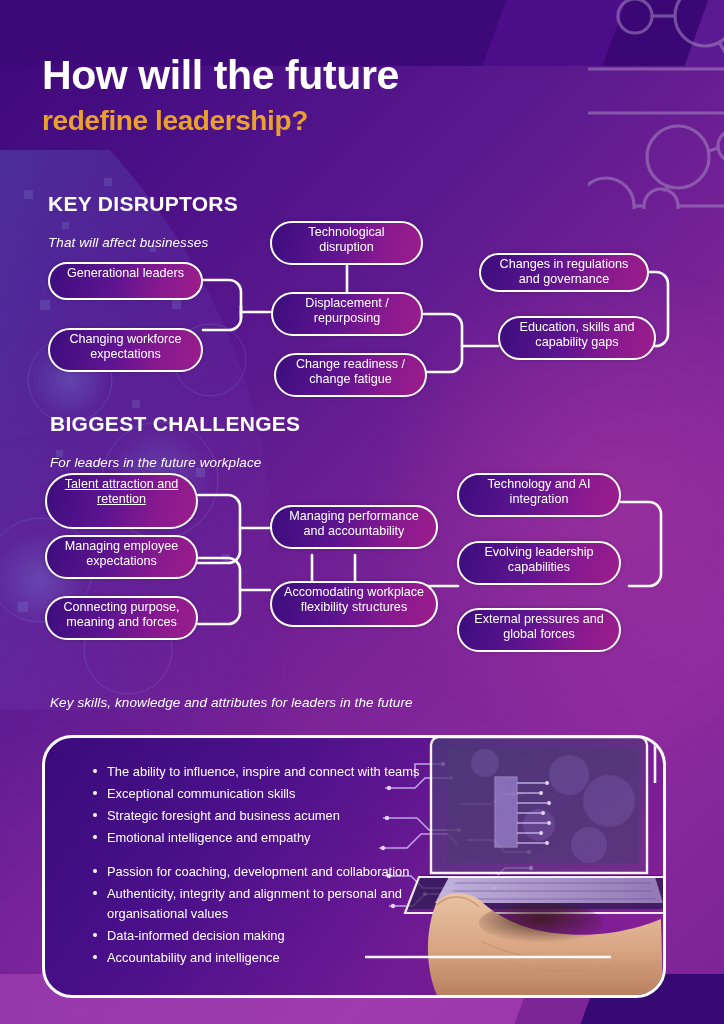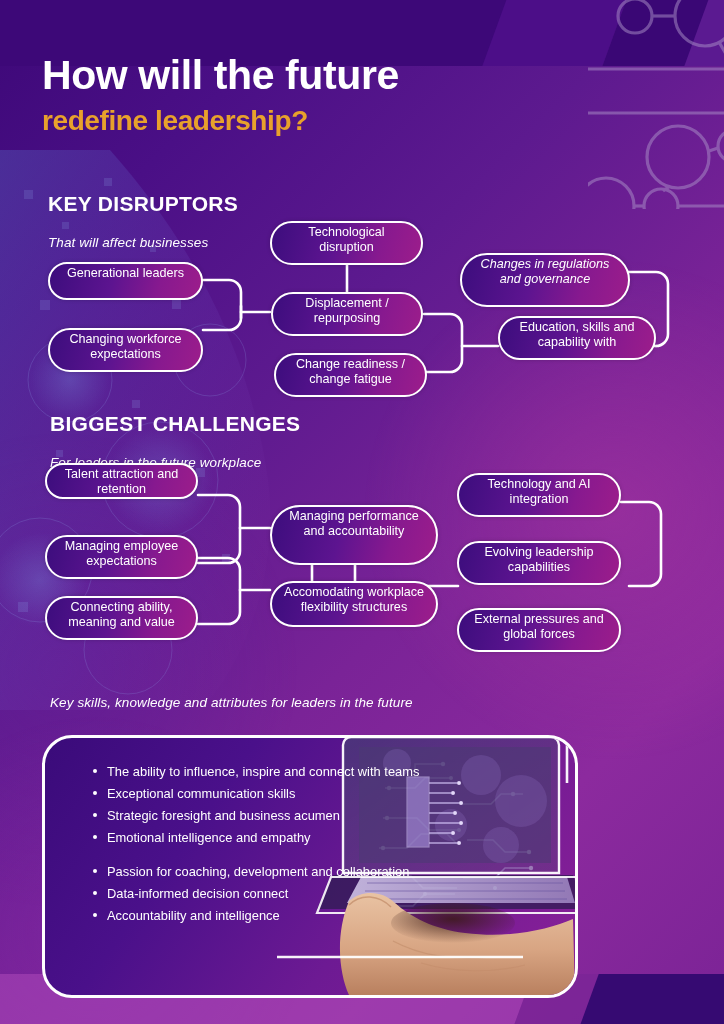--- a/index.html
+++ b/index.html
@@ -182,25 +182,25 @@
   <div class="pill" style="left:270px;top:221px;width:153px;height:44px;">
     <span>Technological disruption</span>
   </div>
   <div class="pill" style="left:271px;top:292px;width:152px;height:44px;">
     <span>Displacement / repurposing</span>
   </div>
   <div class="pill" style="left:274px;top:353px;width:153px;height:44px;">
     <span>Change readiness / change fatigue</span>
   </div>
 
-  <div class="pill" style="left:460px;top:253px;width:170px;height:54px;font-style:italic;">
+  <div class="pill" style="left:479px;top:253px;width:170px;height:39px;">
     <span>Changes in regulations and governance</span>
   </div>
   <div class="pill" style="left:498px;top:316px;width:158px;height:44px;">
-    <span>Education, skills and capability with</span>
+    <span>Education, skills and capability gaps</span>
   </div>
 
   <div class="sec-head" style="left:50px;top:412px;">
     <div class="sec-title">BIGGEST CHALLENGES</div>
     <div class="sec-sub">For leaders in the future workplace</div>
   </div>
 
   <svg class="conn" style="left:0;top:400px;" width="724" height="270" viewBox="0 0 724 270">
 
     <path d="M198,95 h30 a12,12 0 0 1 12,12 v44 a12,12 0 0 1 -12,12 h-30"></path>
@@ -211,52 +211,52 @@
 
     <path d="M355,155 v28 h-? "></path>
     <line x1="312" y1="155" x2="312" y2="186"></line>
     <line x1="312" y1="186" x2="360" y2="186"></line>
 
     <line x1="360" y1="186" x2="458" y2="186"></line>
 
     <path d="M621,102 h28 a12,12 0 0 1 12,12 v60 a12,12 0 0 1 -12,12 h-20"></path>
   </svg>
 
-  <div class="pill" style="left:45px;top:463px;width:153px;height:36px;">
+  <div class="pill" style="left:45px;top:473px;width:153px;height:56px;text-decoration:underline;">
     <span>Talent attraction and retention</span>
   </div>
   <div class="pill" style="left:45px;top:535px;width:153px;height:44px;">
     <span>Managing employee expectations</span>
   </div>
   <div class="pill" style="left:45px;top:596px;width:153px;height:44px;">
-    <span>Connecting ability, meaning and value</span>
-  </div>
-
-  <div class="pill" style="left:270px;top:505px;width:168px;height:60px;">
+    <span>Connecting purpose, meaning and forces</span>
+  </div>
+
+  <div class="pill" style="left:270px;top:505px;width:168px;height:44px;">
     <span>Managing performance and accountability</span>
   </div>
   <div class="pill" style="left:270px;top:581px;width:168px;height:46px;">
     <span>Accomodating workplace flexibility structures</span>
   </div>
 
   <div class="pill" style="left:457px;top:473px;width:164px;height:44px;">
     <span>Technology and AI integration</span>
   </div>
   <div class="pill" style="left:457px;top:541px;width:164px;height:44px;">
     <span>Evolving leadership capabilities</span>
   </div>
   <div class="pill" style="left:457px;top:608px;width:164px;height:44px;">
     <span>External pressures and global forces</span>
   </div>
 
   <div class="sec-head" style="left:50px;top:676px;">
     <div class="sec-sub">Key skills, knowledge and attributes for leaders in the future</div>
   </div>
 
-  <div class="fl-card" style="left:42px;top:735px;width:536px;height:263px;">
+  <div class="fl-card" style="left:42px;top:735px;width:624px;height:263px;">
 
     <svg style="position:absolute;left:330px;top:10px;" width="180" height="210" viewBox="0 0 180 210">
       <g stroke="#cbb3f0" stroke-width="1.5" fill="none" opacity="0.9">
         <path d="M10,40 h30 l10,-10 h26"></path>
           <path d="M8,70 h34 l12,12 h30"></path>
         <path d="M4,100 h28 l14,-14 h26 l10,10"></path>
           <path d="M10,128 h26 l12,12 h34"></path>
         <path d="M14,158 h24 l12,-12 h30"></path>
           <path d="M40,30 v-14 h28"></path>
         <path d="M60,180 v14 h36"></path>
@@ -356,18 +356,19 @@
       <path d="M2,252 h246" stroke="#ffffff" stroke-width="2.4" opacity="0.95" fill="none"></path>
     </svg>
 
     <ul class="fl-list">
       <li>The ability to influence, inspire and connect with teams</li>
       <li>Exceptional communication skills</li>
       <li>Strategic foresight and business acumen</li>
       <li>Emotional intelligence and empathy</li>
       <li class="fl-gap"></li>
       <li>Passion for coaching, development and collaboration</li>
-      <li>Data-informed decision connect</li>
+      <li>Authenticity, integrity and alignment to personal and organisational values</li>
+      <li>Data-informed decision making</li>
       <li>Accountability and intelligence</li>
     </ul>
   </div>
 
 </div>
 
 </body></html>

